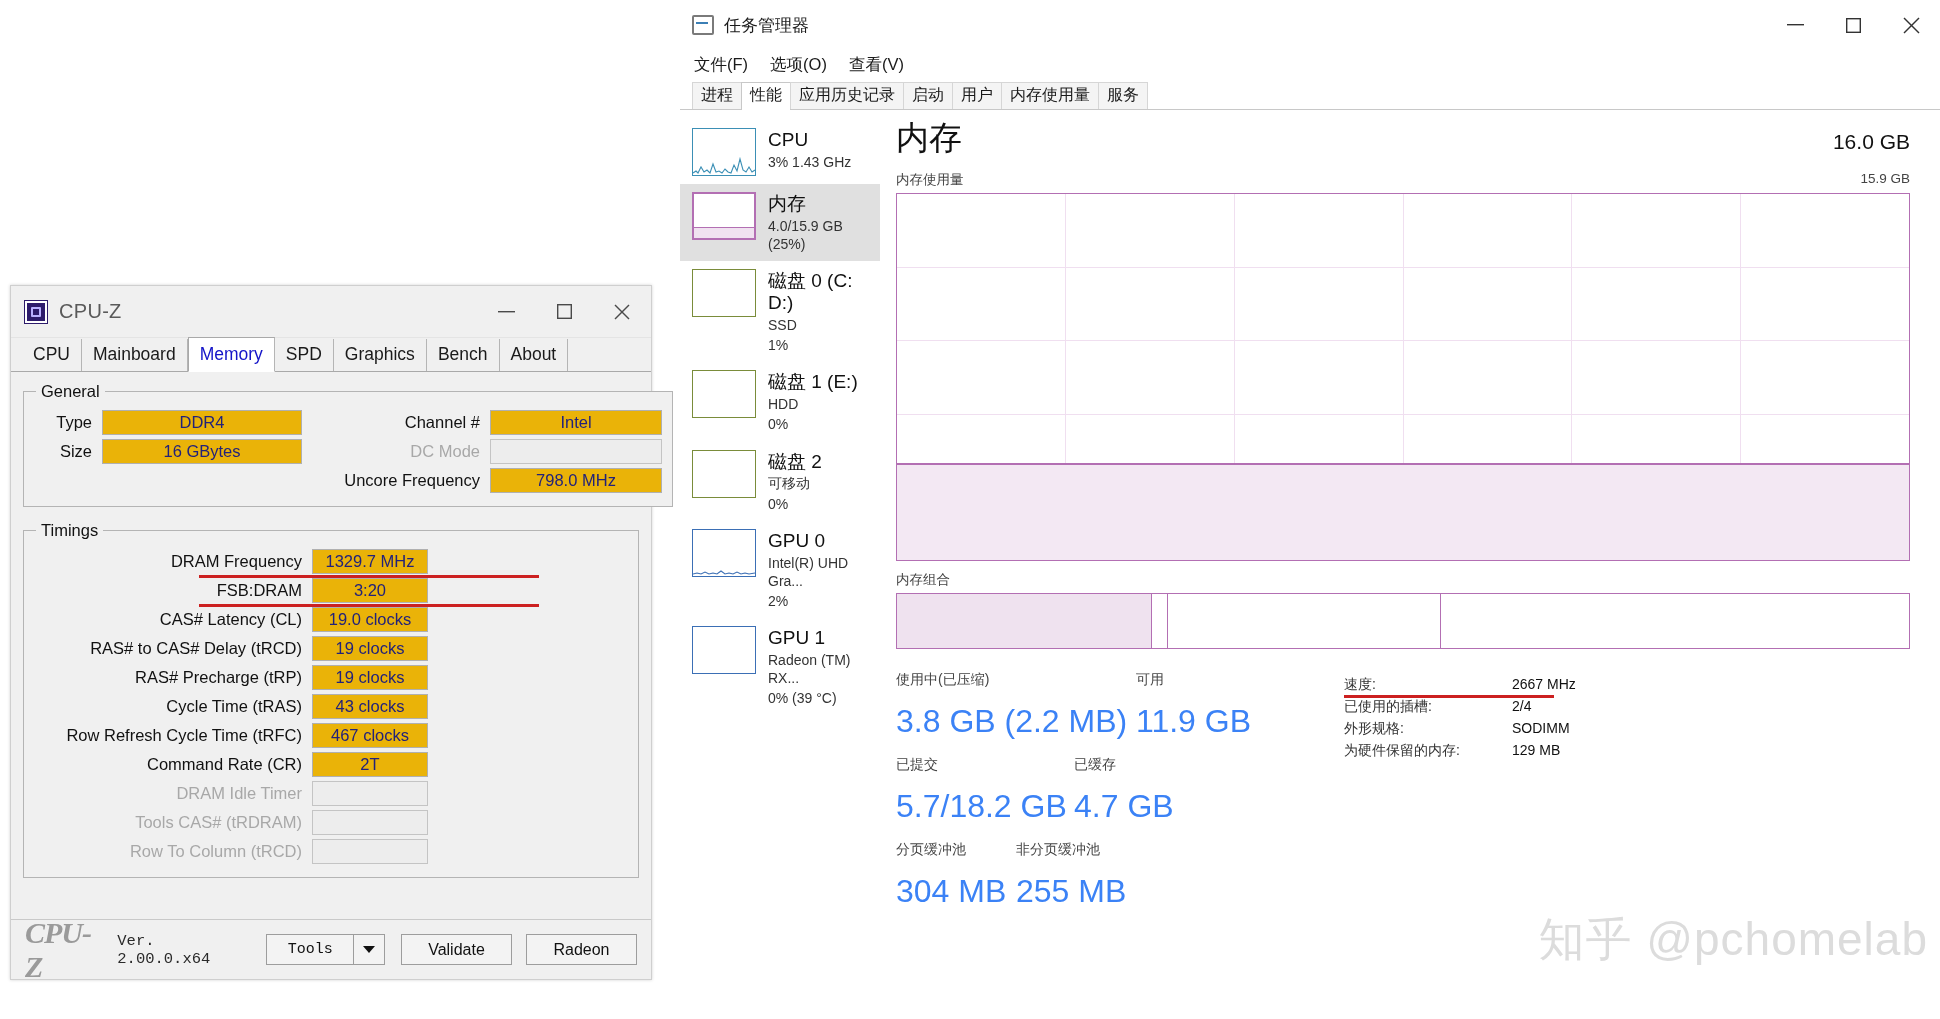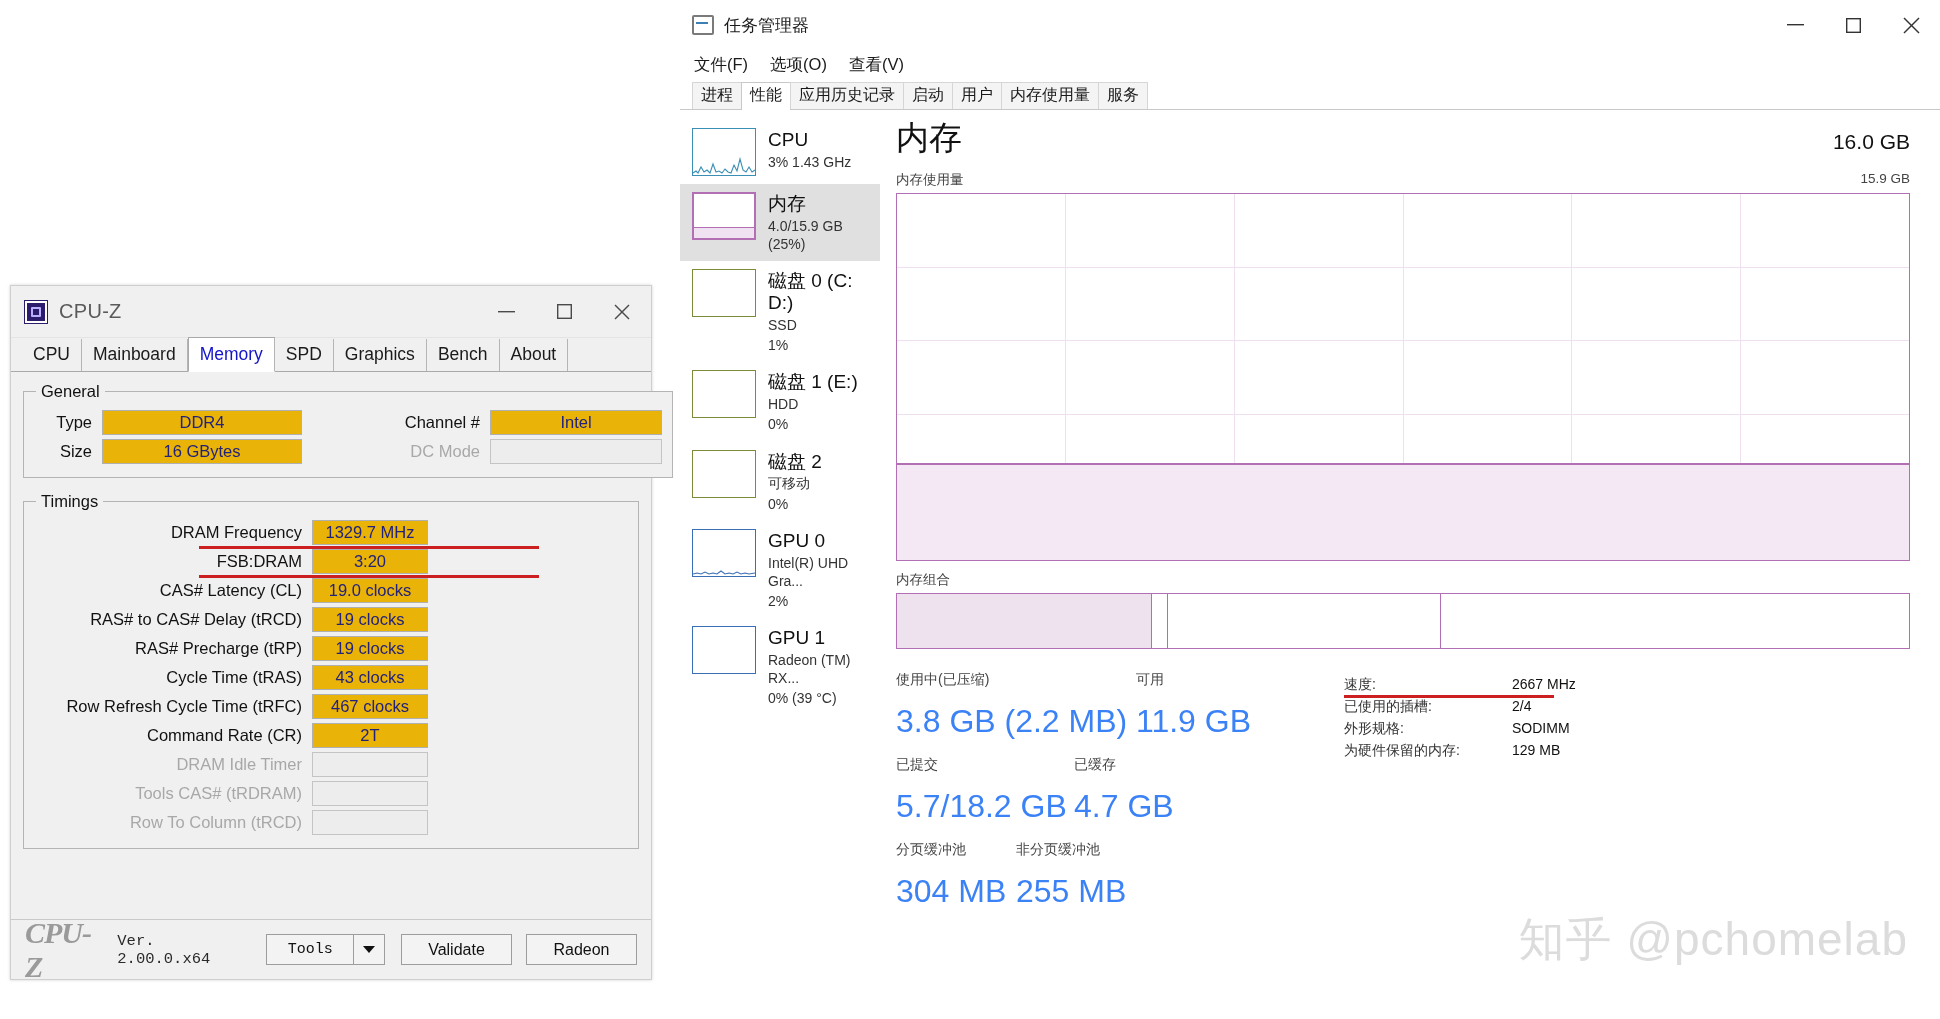--- a/index.html
+++ b/index.html
@@ -207,21 +207,21 @@
   .circ{ width:20px;height:20px;border:1px solid #8a8a8a;border-radius:50%;
     display:flex;align-items:center;justify-content:center;flex:none;}
   .chev{ width:0;height:0;border-left:5px solid transparent;border-right:5px solid transparent;border-bottom:6px solid #555;}
   #foot-div{ width:1px; height:20px; background:#c9c9c9; margin:0 6px; }
   #resmon-icon{ width:19px;height:19px;border:2px solid #c0392b;border-radius:50%;position:relative;flex:none;}
   #resmon-icon::after{content:"";position:absolute;left:-1px;top:6px;width:19px;height:2px;background:#c0392b;transform:rotate(-45deg);}
   #resmon-link{ color:#0b55a8; }
 
   
   #watermark{
-    position:absolute; right:32px; bottom:48px;
+    position:absolute; right:12px; bottom:48px;
     font-size:46px; color:#dcdcdc; letter-spacing:1px;
     font-family:"Liberation Sans", sans-serif;
   }
 </style>
 </head>
 <body>
 
 <div id="cpuz">
 
   <div id="cpuz-titlebar">
@@ -275,20 +275,24 @@
           </div>
         </div>
         <div class="gen-right">
           <div class="fld">
             <span class="lbl">Channel #</span>
             <span class="val">Intel</span>
           </div>
           <div class="fld">
             <span class="lbl dim">DC Mode</span>
             <span class="val empty"></span>
+          </div>
+          <div class="fld">
+            <span class="lbl">Uncore Frequency</span>
+            <span class="val">798.0 MHz</span>
           </div>
         </div>
       </div>
     </fieldset>
 
     <fieldset class="grp">
       <legend>Timings</legend>
       <div class="tim-wrap">
         <div class="fld tim-row">
           <span class="lbl">DRAM Frequency</span>

